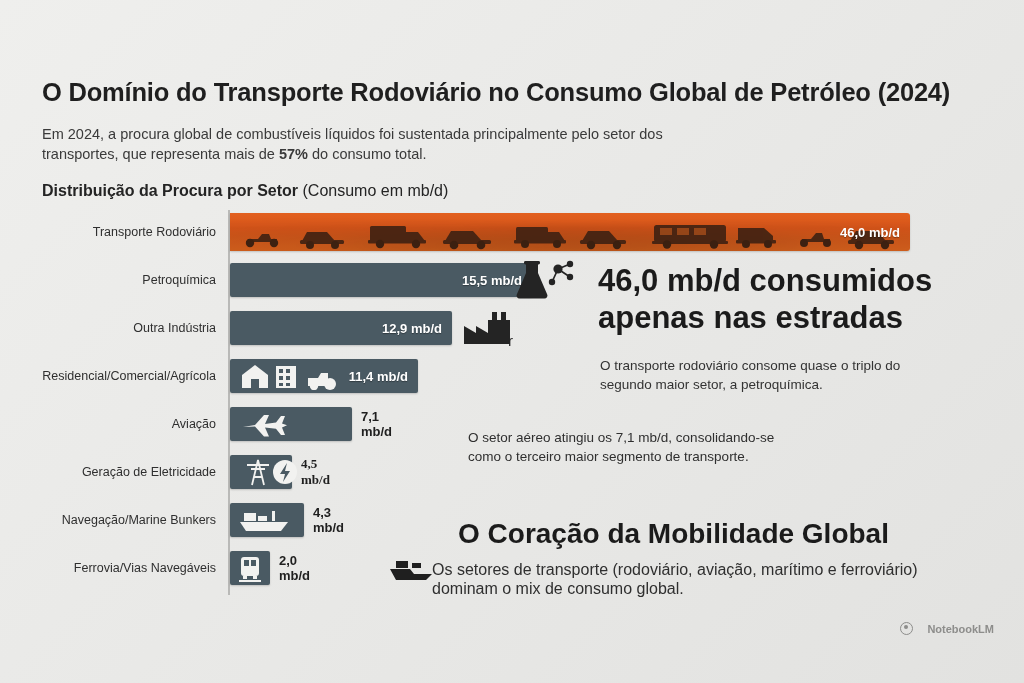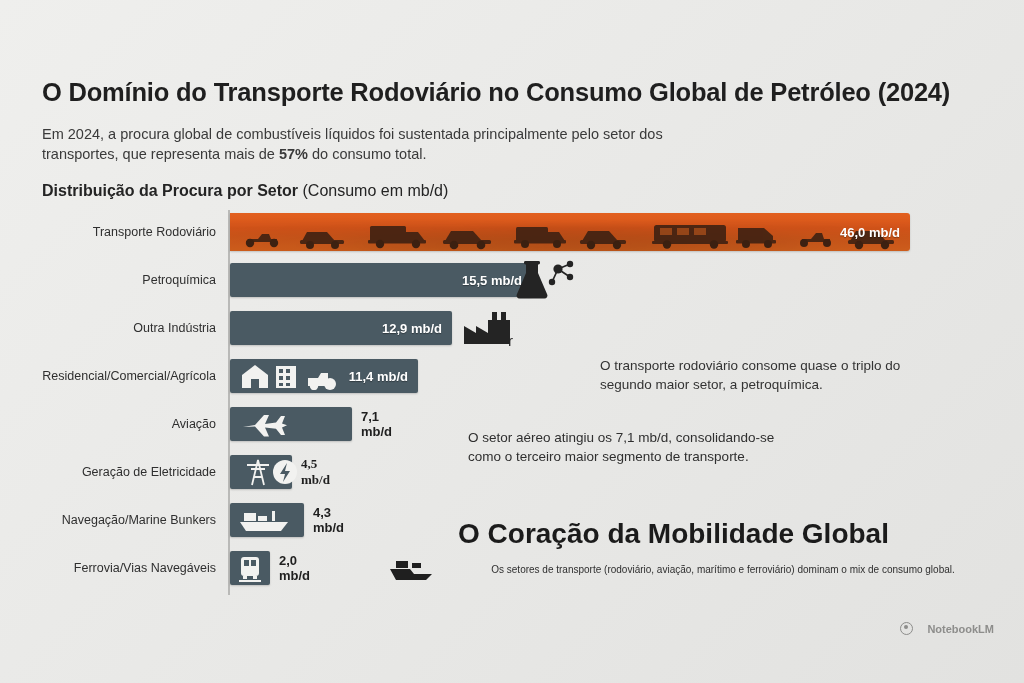--- a/index.html
+++ b/index.html
@@ -187,27 +187,26 @@
     position: absolute;
     left: 458px;
     top: 518px;
     font-size: 28px;
     font-weight: bold;
     color: #1b1b1b;
     white-space: nowrap;
   }
   .heart-note {
     position: absolute;
-    left: 458px;
+    left: 432px;
     top: 560px;
     width: 530px;
-    font-size: 10px;
+    font-size: 16px;
     line-height: 19px;
     color: #2f2f2f;
-    text-align: center;
   }
   .stray-r {
     position: absolute;
     left: 508px;
     top: 332px;
     font-size: 15px;
     color: #2b2b2b;
   }
   .watermark {
     position: absolute;
@@ -460,20 +459,21 @@
           <g fill="#1f1f1f">
             <path d="M8 14 h20 l4 5 h18 l-6 6 H14z"></path>
             <path d="M14 13 V6 h12 v7z"></path>
             <rect x="30" y="8" width="9" height="5"></rect>
           </g>
         </svg>
       </div>
     </div>
   </div>
 
+  <div class="big-stat">46,0 mb/d consumidos apenas nas estradas</div>
   <div class="big-stat-note">O transporte rodoviário consome quase o triplo do segundo maior setor, a petroquímica.</div>
   <div class="mid-note">O setor aéreo atingiu os 7,1 mb/d, consolidando-se como o terceiro maior segmento de transporte.</div>
   <div class="stray-r">r</div>
   <div class="heart-title">O Coração da Mobilidade Global</div>
   <div class="heart-note">Os setores de transporte (rodoviário, aviação, marítimo e ferroviário) dominam o mix de consumo global.</div>
 
   <div class="watermark">
     <span class="wm-mark"></span>
     <span>NotebookLM</span>
   </div>

